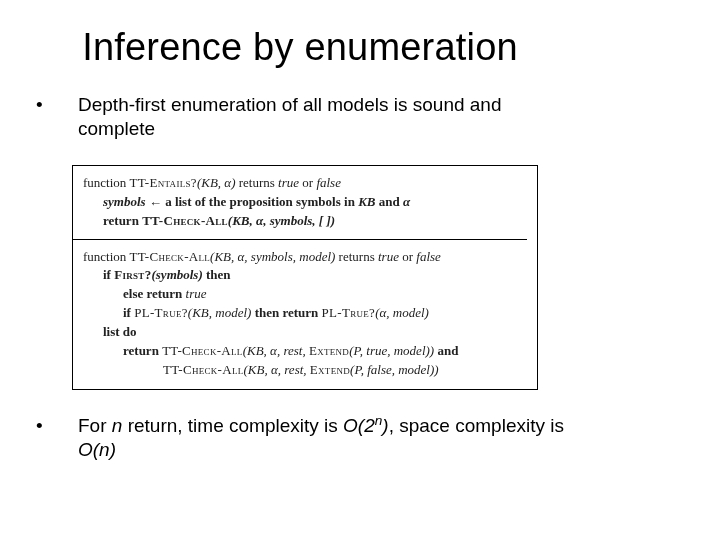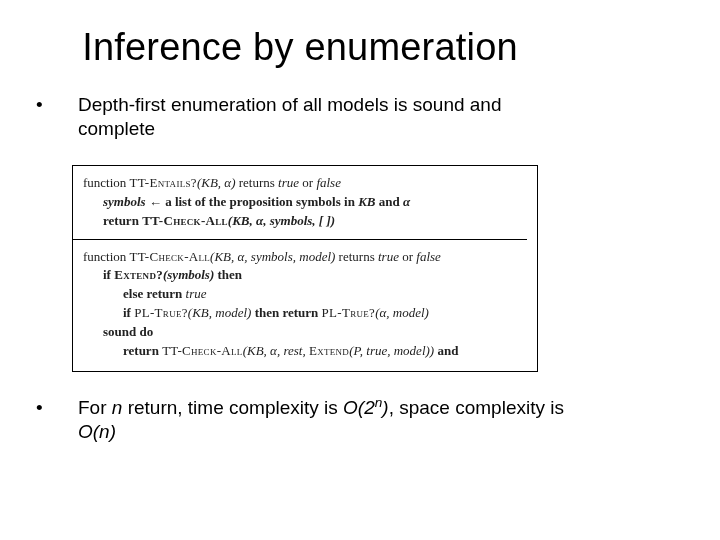--- a/index.html
+++ b/index.html
@@ -88,33 +88,36 @@
     <span class="ind1">
       <b>return </b><span class="sc">TT-Check-All</span><span class="it">(KB, α, symbols, [ ])</span>
     </span>
 
     <hr>
 
     <div>
       <span>function </span><span class="sc">TT-Check-All</span><span class="it">(KB, α, symbols, model) </span><span>returns </span><span class="it">true</span><span> or </span><span class="it">false</span>
     </div>
     <span class="ind1">
-      <b>if </b><span class="sc">Extend?</span><span class="it">(symbols) </span><b>then</b>
+      <b>if </b><span class="sc">First?</span><span class="it">(symbols) </span><b>then</b>
     </span>
     <span class="ind2">
       <b>else return </b><span class="it">true</span>
     </span>
     <span class="ind2">
       <b>if </b><span class="sc">PL-True?</span><span class="it">(KB, model) </span><b>then return </b><span class="sc">PL-True?</span><span class="it">(α, model)</span>
     </span>
     <span class="ind1">
-      <b>sound do</b>
+      <b>list do</b>
     </span>
     <span class="ind2">
       <b>return </b><span class="sc">TT-Check-All</span><span class="it">(KB, α, rest, </span><span class="sc">Extend</span><span class="it">(P, true, model)) </span><b>and</b>
+    </span>
+    <span class="ind4">
+      <span class="sc">TT-Check-All</span><span class="it">(KB, α, rest, </span><span class="sc">Extend</span><span class="it">(P, false, model))</span>
     </span>
   </div>
 
   <div class="bullet-row">
     <div class="bullet-dot">•</div>
     <div class="bullet-text">
       <span>For </span><span class="it">n</span><span> return, time complexity is </span><span class="it"><span>O(2</span><span class="sup">n</span><span>)</span></span><span>, space complexity is </span><span class="it">O(n)</span>
     </div>
   </div>
 

